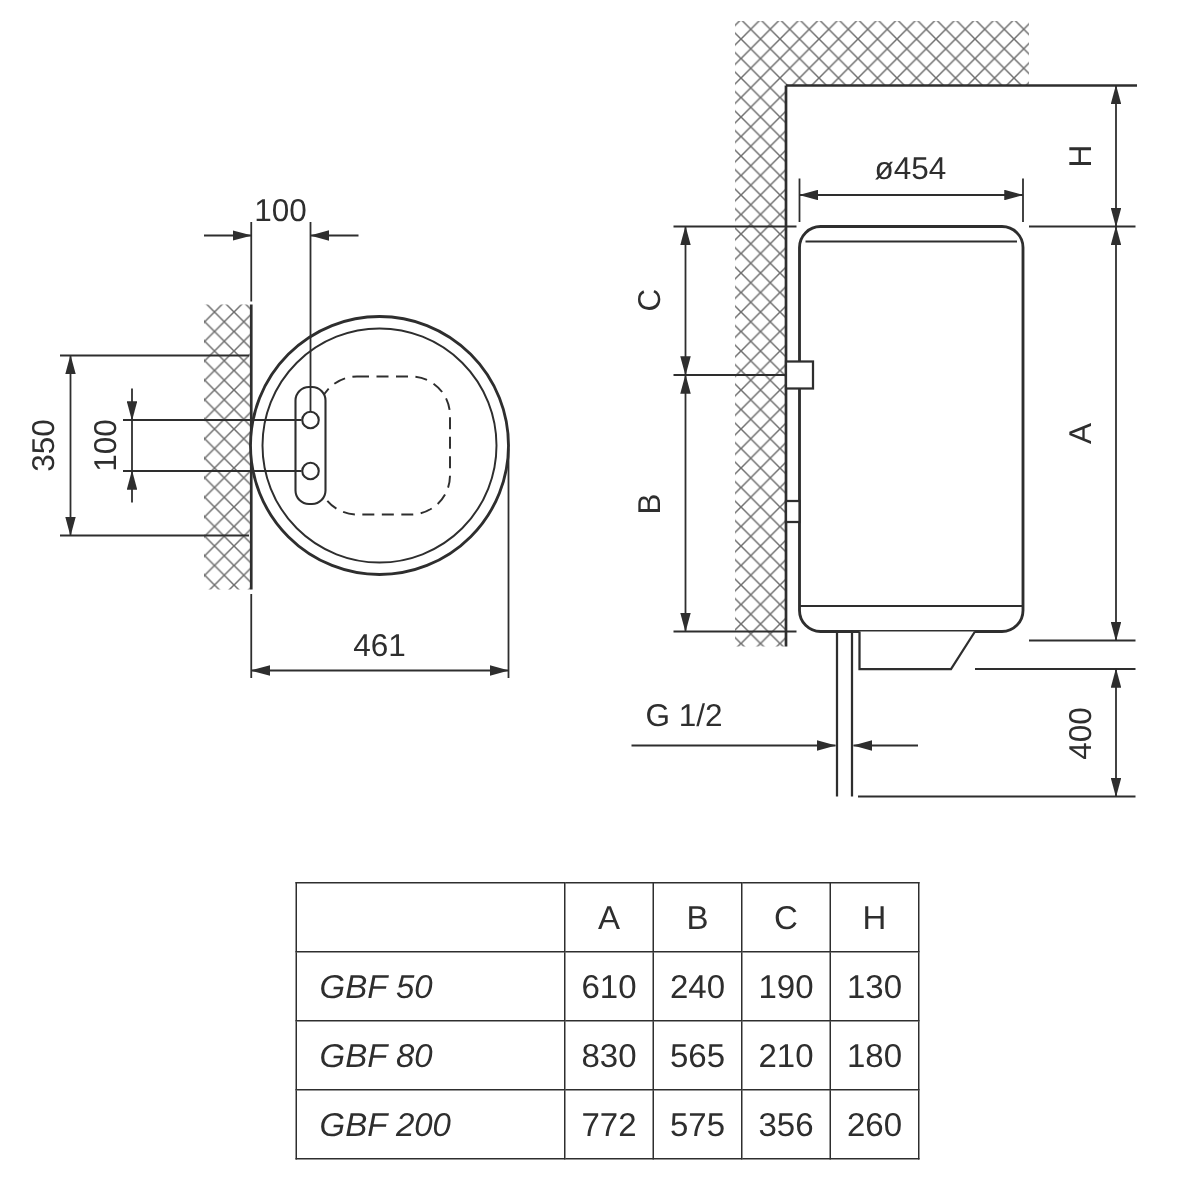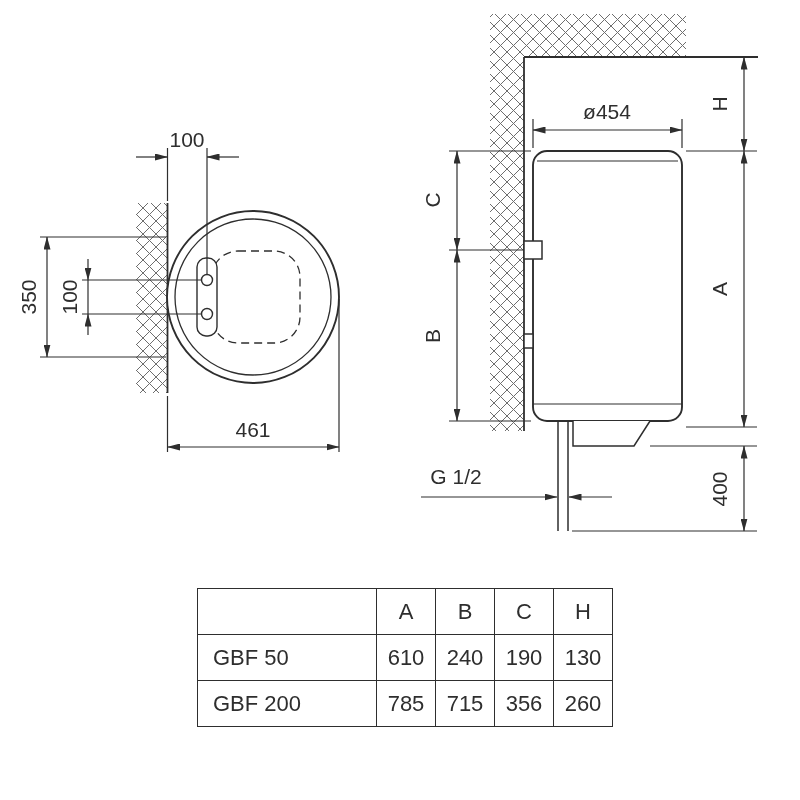--- a/index.html
+++ b/index.html
@@ -26,21 +26,21 @@
     font-size: 22px;
     color: #2e2e2e;
     background: #fff;
   }
   .spec-table th, .spec-table td {
     border: 1.7px solid #2e2e2e;
     height: 45px;
     padding: 0;
     font-weight: 400;
   }
-  .spec-table .col-model { width: 163px; text-align: left; padding-left: 15px; }
+  .spec-table .col-model { width: 163px; text-align: left; padding-left: 15px; font-style: italic; }
   .spec-table .col-val   { width: 58px;  text-align: center; }
 </style>
 </head>
 <body>
 
 <div class="page">
 
   <svg width="800" height="562" viewBox="0 0 800 562">
     <defs>
       <marker id="ah" viewBox="0 0 13 7" markerWidth="13" markerHeight="7" refX="12.5" refY="3.5" orient="auto-start-reverse" markerUnits="userSpaceOnUse">
@@ -167,22 +167,29 @@
         <th class="col-val">H</th>
       </tr>
       <tr>
         <td class="col-model">GBF 50</td>
         <td class="col-val">610</td>
         <td class="col-val">240</td>
         <td class="col-val">190</td>
         <td class="col-val">130</td>
       </tr>
       <tr>
+        <td class="col-model">GBF 80</td>
+        <td class="col-val">830</td>
+        <td class="col-val">565</td>
+        <td class="col-val">210</td>
+        <td class="col-val">180</td>
+      </tr>
+      <tr>
         <td class="col-model">GBF 200</td>
-        <td class="col-val">785</td>
-        <td class="col-val">715</td>
+        <td class="col-val">772</td>
+        <td class="col-val">575</td>
         <td class="col-val">356</td>
         <td class="col-val">260</td>
       </tr>
     </tbody>
   </table>
 
 </div>
 
 </body></html>

